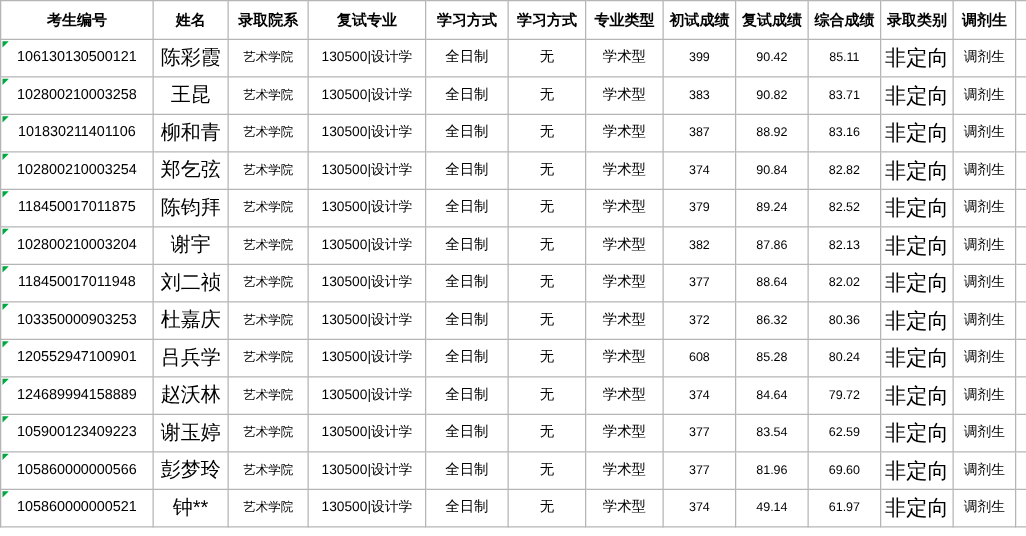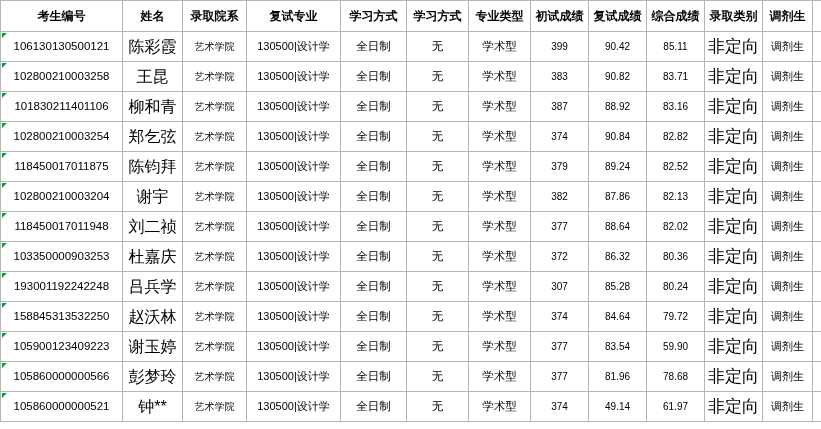--- a/index.html
+++ b/index.html
@@ -221,36 +221,36 @@
         <td class="cell-plan">无</td>
         <td class="cell-type">学术型</td>
         <td class="cell-num">372</td>
         <td class="cell-num">86.32</td>
         <td class="cell-num">80.36</td>
         <td class="cell-category">非定向</td>
         <td class="cell-adjust">调剂生</td>
         <td class="cell-result">是</td>
       </tr>
       <tr>
-        <td class="cell-id">193001192242248</td>
+        <td class="cell-id">120552947100901</td>
         <td class="cell-name">吕兵学</td>
         <td class="cell-college">艺术学院</td>
         <td class="cell-major">130500|设计学</td>
         <td class="cell-mode">全日制</td>
         <td class="cell-plan">无</td>
         <td class="cell-type">学术型</td>
-        <td class="cell-num">307</td>
+        <td class="cell-num">608</td>
         <td class="cell-num">85.28</td>
         <td class="cell-num">80.24</td>
         <td class="cell-category">非定向</td>
         <td class="cell-adjust">调剂生</td>
         <td class="cell-result">是</td>
       </tr>
       <tr>
-        <td class="cell-id">158845313532250</td>
+        <td class="cell-id">124689994158889</td>
         <td class="cell-name">赵沃林</td>
         <td class="cell-college">艺术学院</td>
         <td class="cell-major">130500|设计学</td>
         <td class="cell-mode">全日制</td>
         <td class="cell-plan">无</td>
         <td class="cell-type">学术型</td>
         <td class="cell-num">374</td>
         <td class="cell-num">84.64</td>
         <td class="cell-num">79.72</td>
         <td class="cell-category">非定向</td>
@@ -260,36 +260,36 @@
       <tr>
         <td class="cell-id">105900123409223</td>
         <td class="cell-name">谢玉婷</td>
         <td class="cell-college">艺术学院</td>
         <td class="cell-major">130500|设计学</td>
         <td class="cell-mode">全日制</td>
         <td class="cell-plan">无</td>
         <td class="cell-type">学术型</td>
         <td class="cell-num">377</td>
         <td class="cell-num">83.54</td>
-        <td class="cell-num">59.90</td>
+        <td class="cell-num">62.59</td>
         <td class="cell-category">非定向</td>
         <td class="cell-adjust">调剂生</td>
         <td class="cell-result">是</td>
       </tr>
       <tr>
         <td class="cell-id">105860000000566</td>
         <td class="cell-name">彭梦玲</td>
         <td class="cell-college">艺术学院</td>
         <td class="cell-major">130500|设计学</td>
         <td class="cell-mode">全日制</td>
         <td class="cell-plan">无</td>
         <td class="cell-type">学术型</td>
         <td class="cell-num">377</td>
         <td class="cell-num">81.96</td>
-        <td class="cell-num">78.68</td>
+        <td class="cell-num">69.60</td>
         <td class="cell-category">非定向</td>
         <td class="cell-adjust">调剂生</td>
         <td class="cell-result">是</td>
       </tr>
       <tr>
         <td class="cell-id">105860000000521</td>
         <td class="cell-name">钟**</td>
         <td class="cell-college">艺术学院</td>
         <td class="cell-major">130500|设计学</td>
         <td class="cell-mode">全日制</td>

